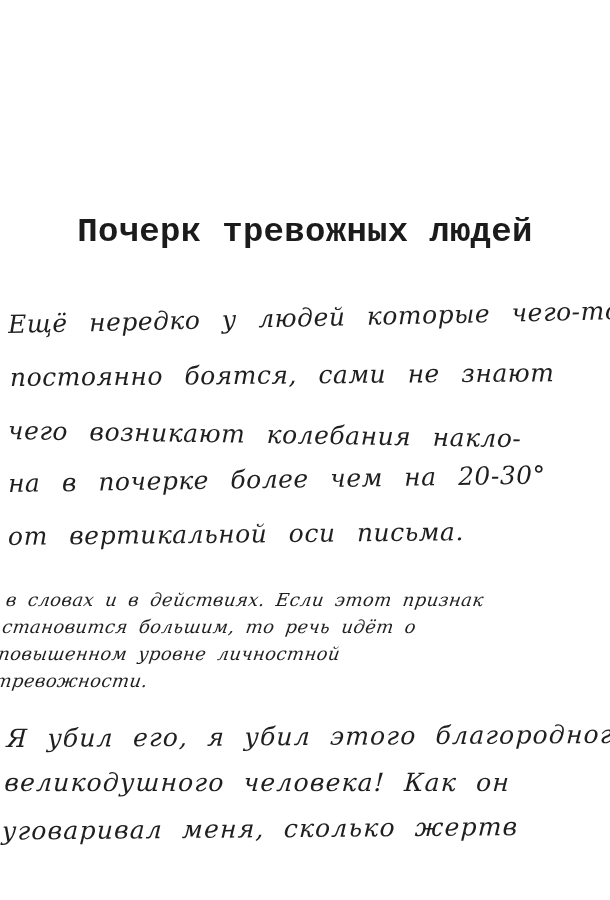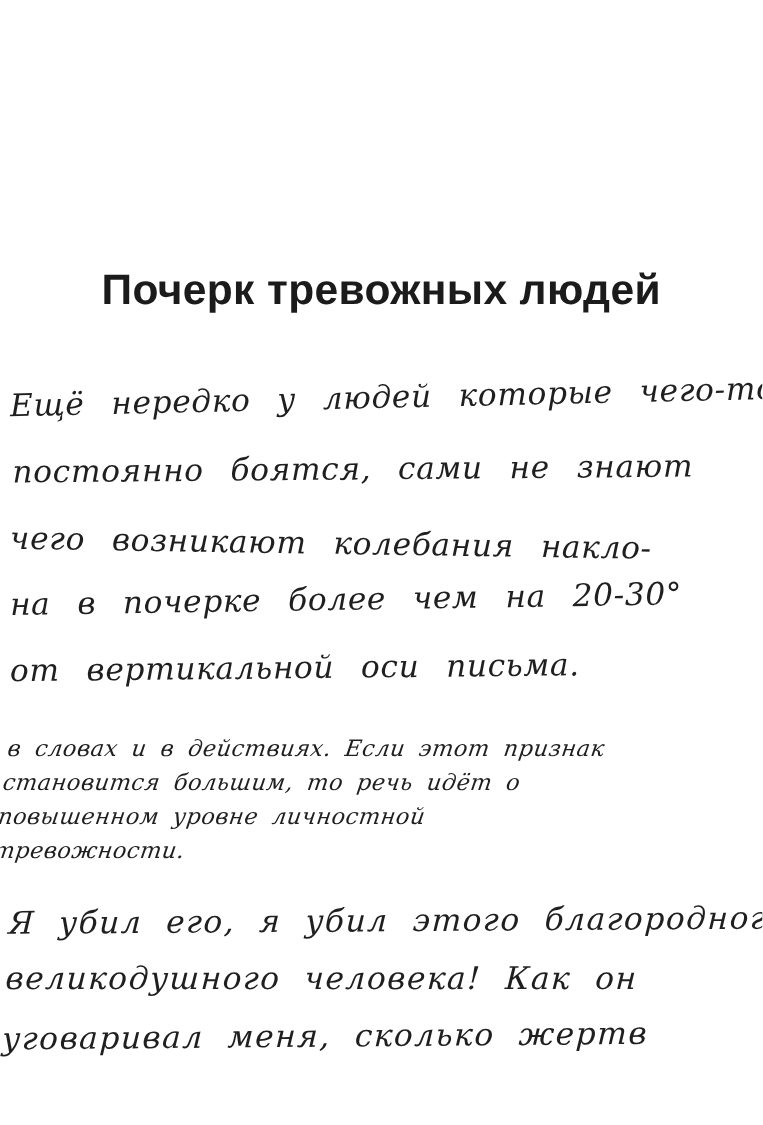--- a/index.html
+++ b/index.html
@@ -11,21 +11,21 @@
     background: #ffffff;
     overflow: hidden;
     font-family: "Liberation Sans", sans-serif;
   }
   .title {
     position: absolute;
     top: 190px;
     left: 0;
     width: 610px;
     text-align: center;
-    font-family: Liberation Sans, sans-serif;
+    font-family: Liberation Mono, monospace;
     font-weight: 700;
     font-size: 34px;
     letter-spacing: 0.3px;
     color: #1b1b1b;
   }
   
   .hw {
     position: absolute;
     left: 8px;
     width: 596px;

